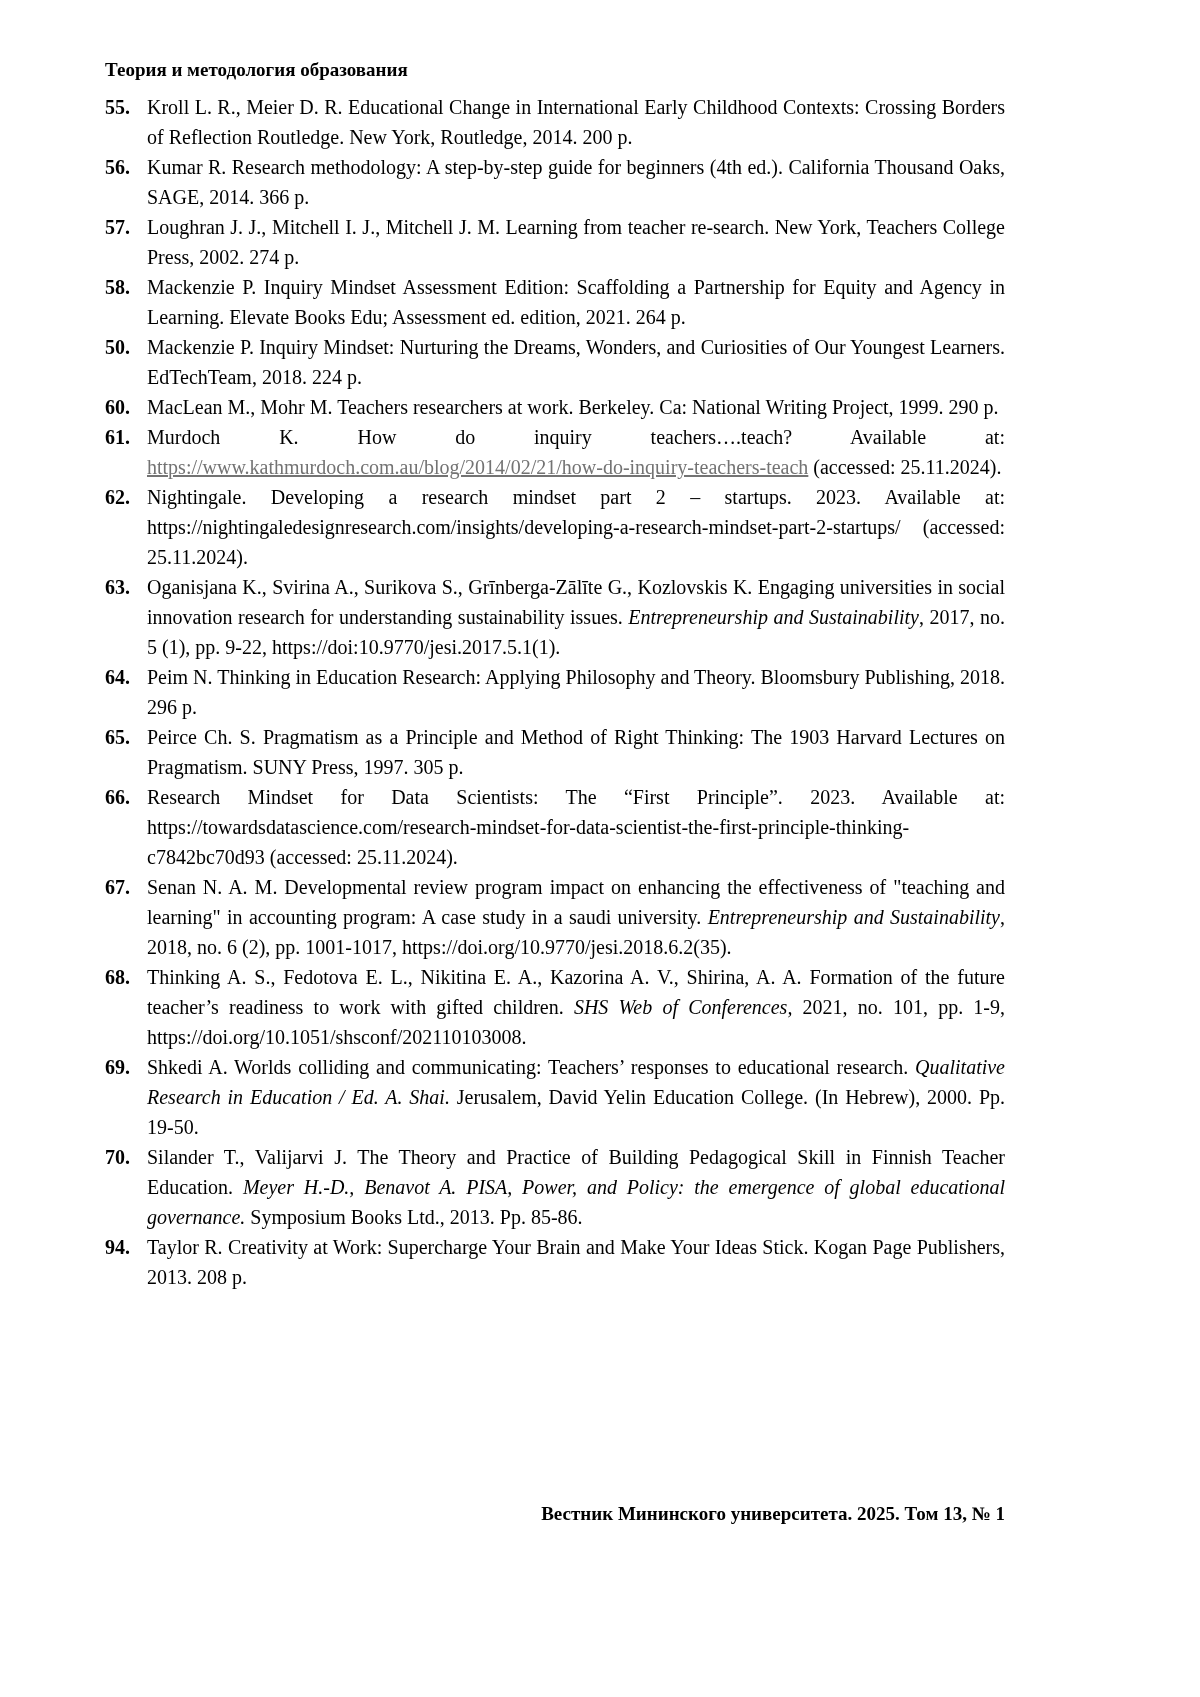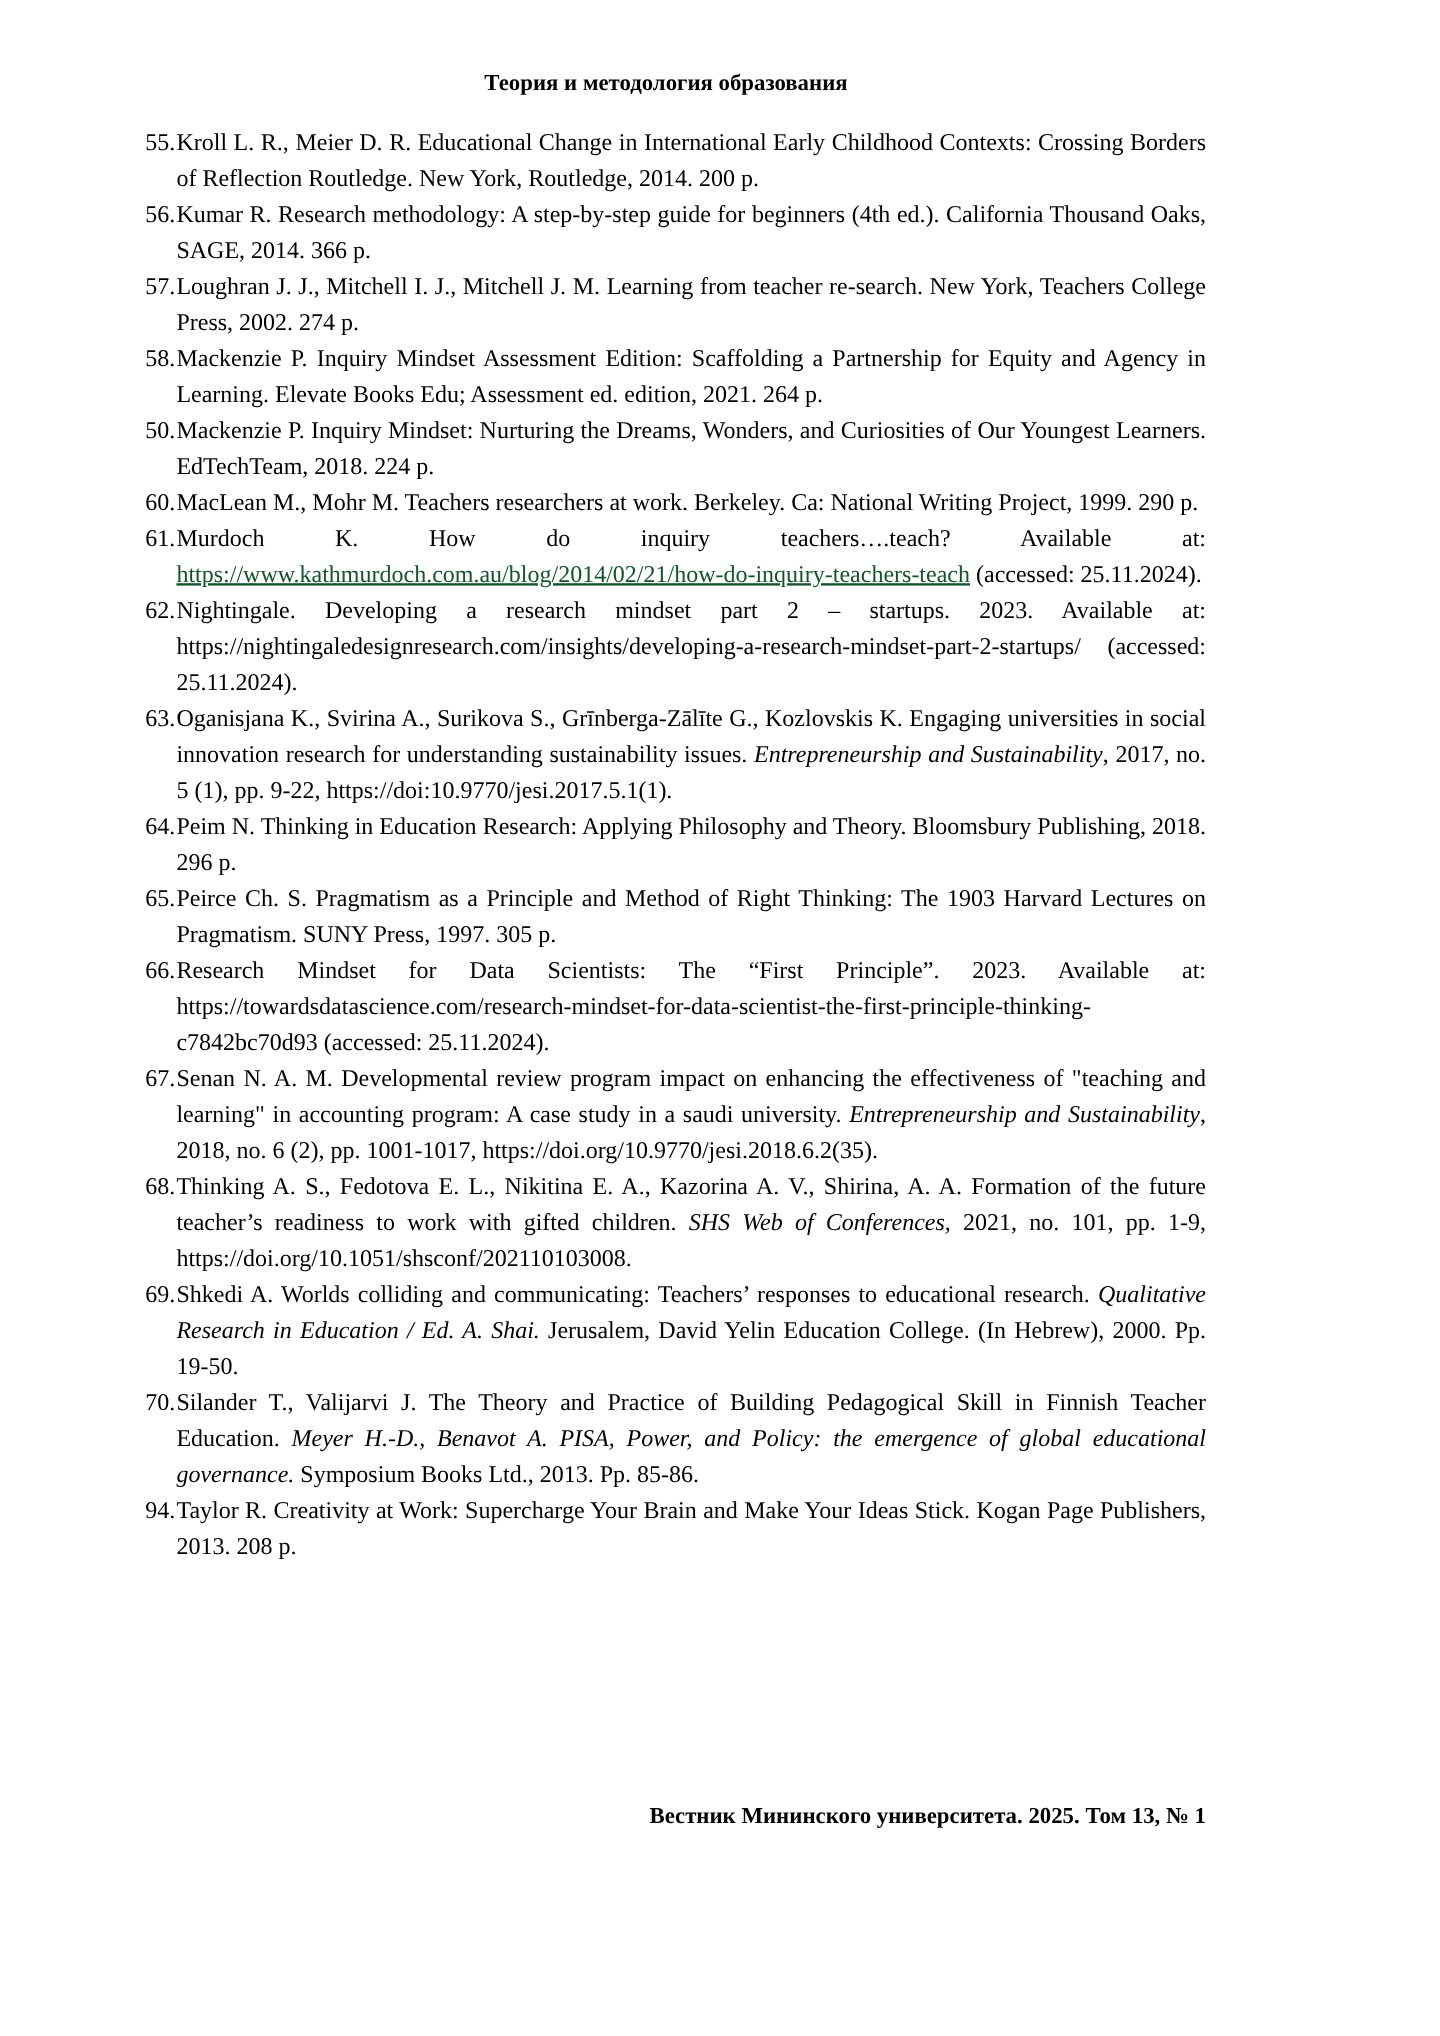--- a/index.html
+++ b/index.html
@@ -11,35 +11,35 @@
   .page {
     position: relative;
     box-sizing: border-box;
     width: 1200px; height: 1697px;
     padding: 58px 195px 0 105px;
     background: #ffffff;
   }
   .header {
     font-size: 19px;
     font-weight: bold;
-    text-align: center;
+    text-align: left;
     line-height: 24px;
-    margin-bottom: 22px;
+    margin-bottom: 10px;
   }
   .refs { font-size: 20px; line-height: 30px; }
   .ref {
     position: relative;
     padding-left: 42px;
     text-align: justify;
     overflow-wrap: break-word;
   }
-  .ref-num { position: absolute; left: 16px; top: 0; }
+  .ref-num { position: absolute; left: 0; top: 0; font-weight: bold; }
   .italic { font-style: italic; }
   a.ref-link {
-    color: #14532d;
+    color: #737373;
     text-decoration: underline;
     cursor: pointer;
     overflow-wrap: break-word;
   }
   .footer {
     position: absolute;
     right: 195px;
     top: 1503px;
     font-size: 19px;
     font-weight: bold;

